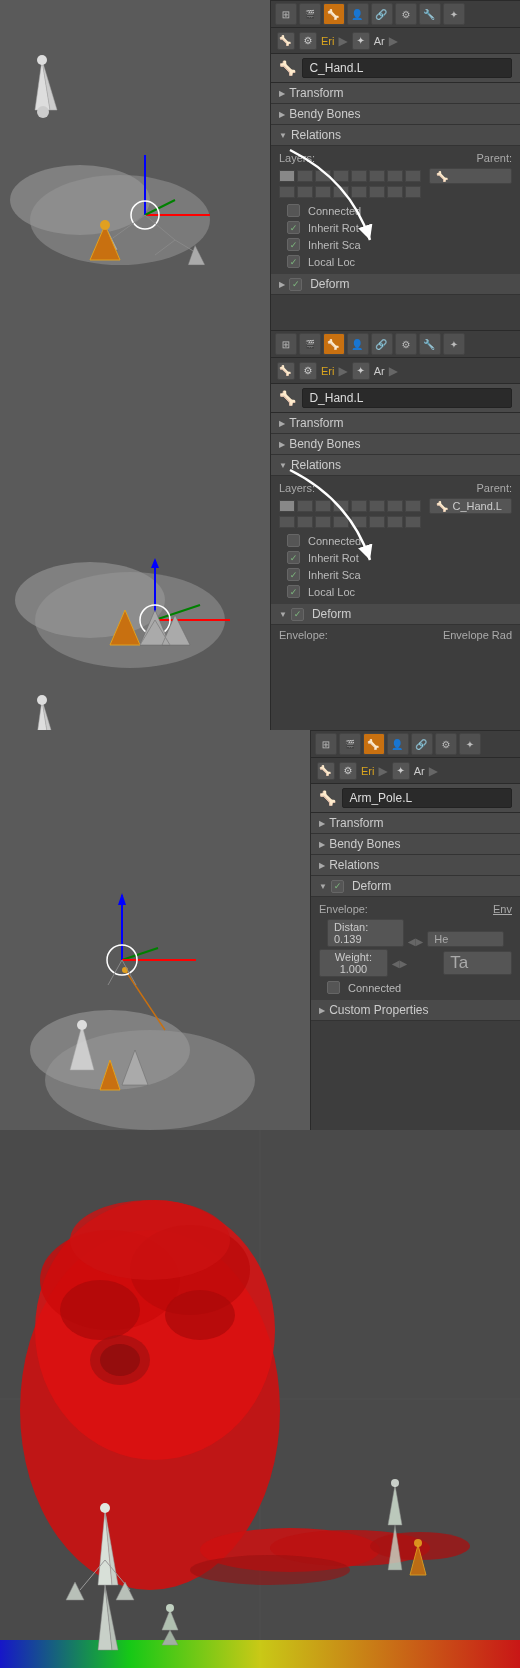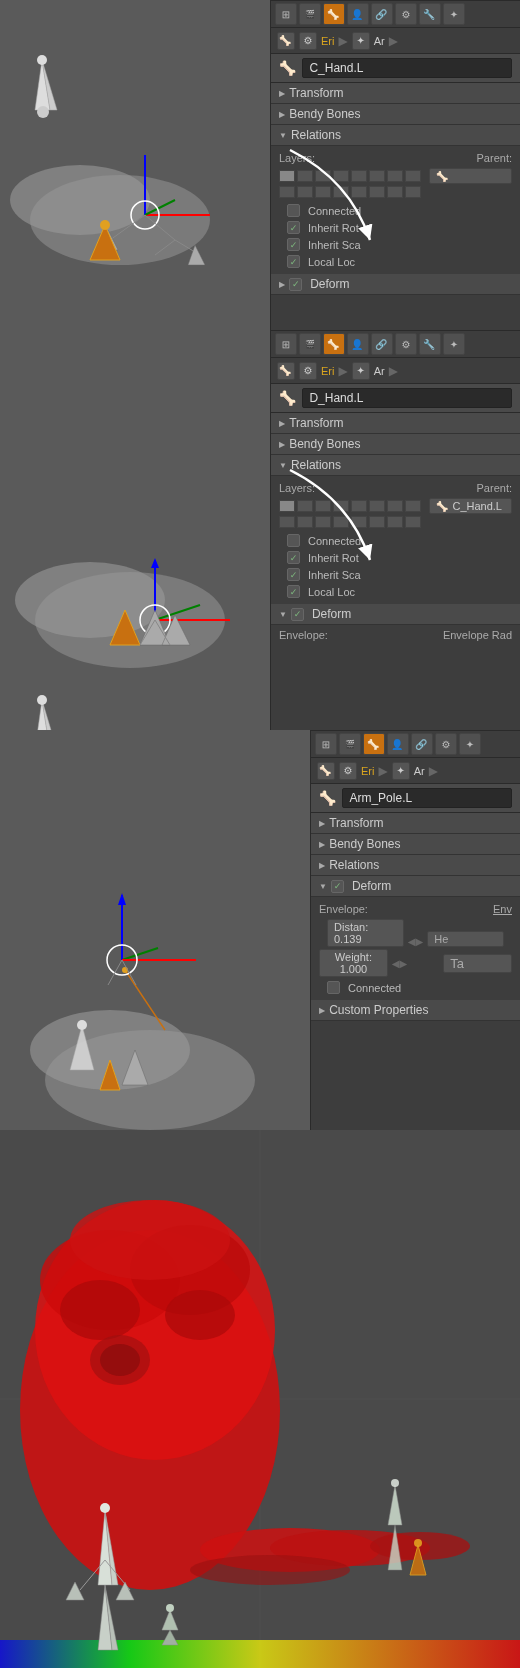--- a/index.html
+++ b/index.html
@@ -584,21 +584,21 @@
       <span style="color:#666;font-size:10px;">◀▶</span>
       <div class="num-field" style="flex:1;font-size:11px;color:#aaa;">He</div>
     </div>
 
     <div style="display:flex;gap:4px;margin:2px 0;align-items:center;">
       <div class="num-field" style="flex:1;font-size:11px;text-align:center;">
         <span>Weight:</span>
         <span>1.000</span>
       </div>
       <span style="color:#666;font-size:10px;">◀▶</span>
-      <div class="num-field" style="flex:1;font-size:13px;color:#aaa;margin-left:32px;">Ta</div>
+      <div class="num-field" style="flex:1;font-size:17px;color:#aaa;margin-left:32px;">Ta</div>
     </div>
 
     <div class="checkbox-row">
       <div class="cb unchecked"></div>
       <span>Connected</span>
     </div>
   </div>
 
   <div class="section-header section-collapsed">
     <span class="triangle"></span>

